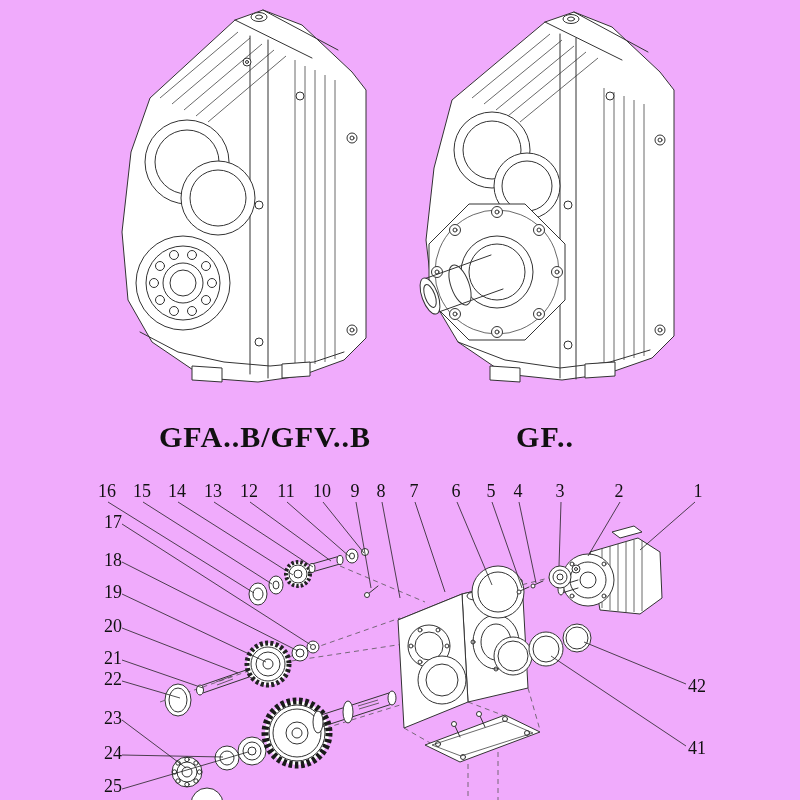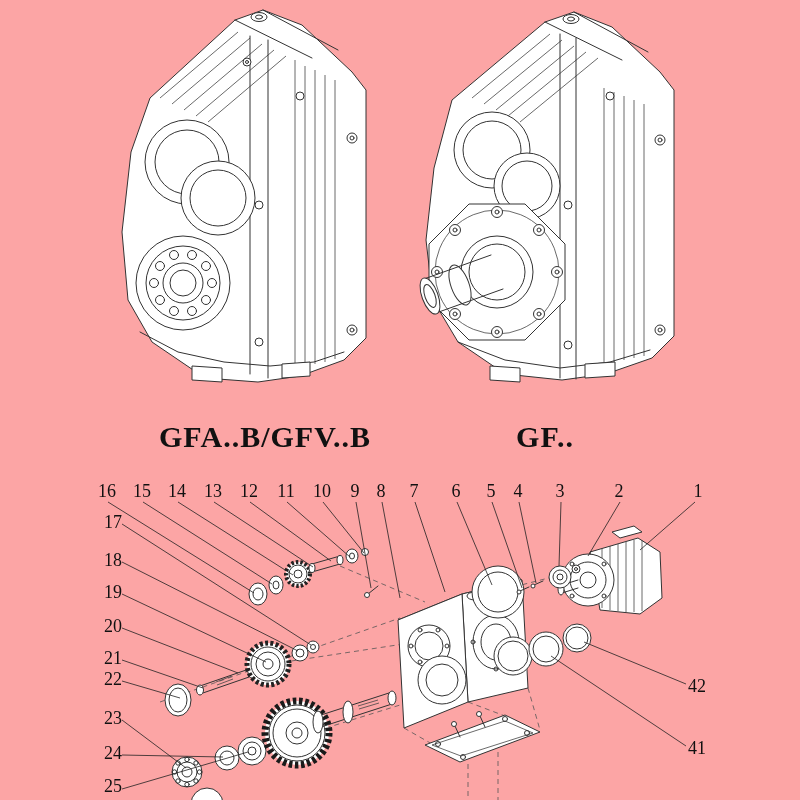--- a/index.html
+++ b/index.html
@@ -1,16 +1,16 @@
 <!DOCTYPE html>
 <html><head>
 <meta charset="utf-8">
 <style>
   html,body{margin:0;padding:0;background:#fdfdfd;}
-  .page{position:relative;width:800px;height:800px;background:#fca5a5;overflow:hidden;
+  .page{position:relative;width:800px;height:800px;background:#f0abfc;overflow:hidden;
         font-family:"Liberation Serif", serif;text-align:center;}
   svg{display:block}
   .ln{fill:none;stroke:#333;stroke-width:1;stroke-linejoin:round;stroke-linecap:round}
   .thin{fill:none;stroke:#444;stroke-width:.8}
   .wf{fill:#ffffff;stroke:#333;stroke-width:1;stroke-linejoin:round}
   .dash{fill:none;stroke:#555;stroke-width:.8;stroke-dasharray:5 4}
   .lead{stroke:#222;stroke-width:.8}
   .num{font:18px "Liberation Serif", serif;fill:#111}
   .model{font:700 30px "Liberation Serif", serif;fill:#111;letter-spacing:1px}
 </style>

